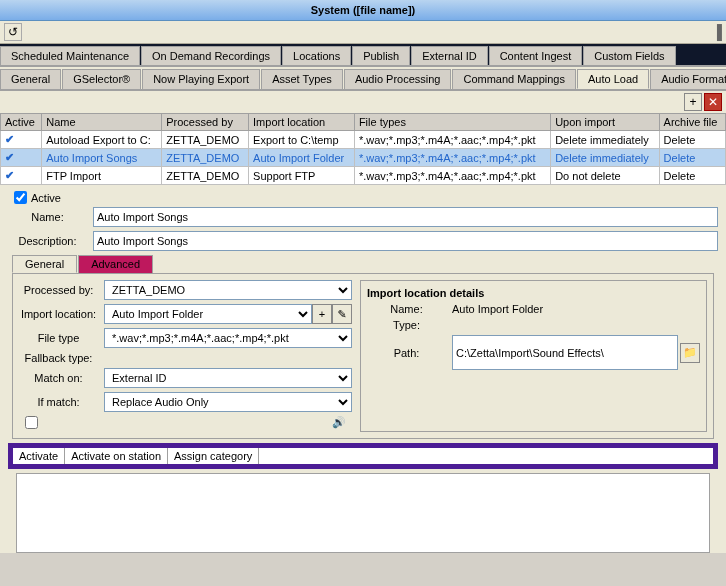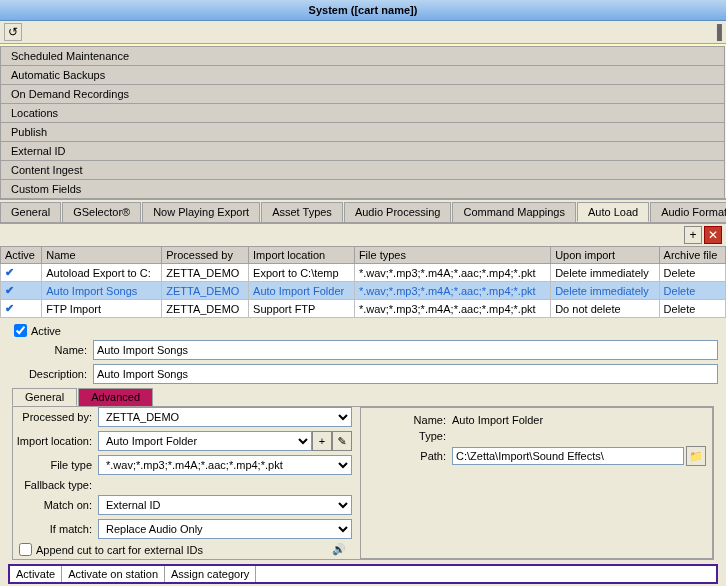--- a/index.html
+++ b/index.html
@@ -34,24 +34,23 @@
 
     .corner-icon {
       margin-left: auto;
       color: #666;
       font-size: 14px;
       cursor: pointer;
     }
 
     .tabs-row {
       display: flex;
-      background: #fef9c3;
+      background: #0f172a;
       border-bottom: 2px solid #a0a0a0;
       padding-top: 2px;
-      flex-direction: column;
     }
 
     .tab {
       padding: 3px 10px;
       border: 1px solid #a0a0a0;
       border-bottom: none;
       background: #d4d0c8;
       cursor: pointer;
       margin-right: 1px;
       color: #000;
@@ -138,21 +137,21 @@
     }
 
     .form-row {
       display: flex;
       align-items: center;
       margin-bottom: 4px;
     }
 
     .form-label {
       min-width: 85px;
-      text-align: right;
+      text-align: center;
       padding-right: 6px;
       color: #000;
     }
 
     .form-input {
       flex: 1;
       height: 20px;
       border: 1px solid #7f9db9;
       padding: 1px 3px;
       background: white;
@@ -185,20 +184,21 @@
     }
 
     .subtab.active {
       background: #ece9d8;
       border-bottom: 1px solid #ece9d8;
     }
 
     .subtab-content {
       border: 1px solid #a0a0a0;
       margin: 0 6px;
+      padding: 6px;
       background: #ece9d8;
     }
 
     .two-col {
       display: flex;
       gap: 8px;
     }
 
     .left-col {
       flex: 1;
@@ -235,37 +235,37 @@
     }
 
     .path-row {
       display: flex;
       align-items: center;
       gap: 2px;
     }
 
     .path-input {
       flex: 1;
-      height: 18px;
+      height: 35px;
       border: 1px solid #7f9db9;
       padding: 1px 3px;
       background: white;
       font-size: 11px;
     }
 
     .bottom-section {
       margin-top: 4px;
       padding: 0 8px;
     }
 
     .activate-row {
       display: flex;
       align-items: center;
       gap: 0;
-      border: 2px solid #4c1d95;
+      border: 5px solid #4c1d95;
       background: white;
     }
 
     .activate-cell {
       padding: 2px 6px;
       border-right: 1px solid #a0a0a0;
     }
 
     .volume-icon {
       margin-left: auto;
@@ -277,31 +277,30 @@
       margin: 4px 8px;
       border: 1px solid #a0a0a0;
       height: 80px;
       background: white;
     }
   </style>
 </head>
 <body>
 
 <div class="title-bar">
-  <span>System ([cart name])</span>
+  <span>System ([file name])</span>
 </div>
 
 <div class="toolbar-row">
   <button class="refresh-btn">↺</button>
   <span class="corner-icon">▐</span>
 </div>
 
 <div class="tabs-row">
   <div class="tab">Scheduled Maintenance</div>
-  <div class="tab">Automatic Backups</div>
   <div class="tab">On Demand Recordings</div>
   <div class="tab">Locations</div>
   <div class="tab">Publish</div>
   <div class="tab">External ID</div>
   <div class="tab">Content Ingest</div>
   <div class="tab">Custom Fields</div>
 </div>
 
 <div class="tabs-row2">
   <div class="tab2">General</div>
@@ -429,26 +428,26 @@
 
           <div class="form-row">
             <span class="form-label">If match:</span>
             <select class="select-box">
               <option>Replace Audio Only</option>
             </select>
           </div>
 
           <div class="checkbox-row">
             <input type="checkbox" style="">
-            <span>Append cut to cart for external IDs</span>
             <span class="volume-icon">🔊</span>
           </div>
         </div>
 
         <div class="right-col">
+          <div class="right-col-title">Import location details</div>
           <div class="form-row">
             <span class="form-label">Name:</span>
             <span>Auto Import Folder</span>
           </div>
           <div class="form-row">
             <span class="form-label">Type:</span>
           </div>
           <div class="form-row">
             <span class="form-label">Path:</span>
             <div class="path-row" style="flex:1;">

